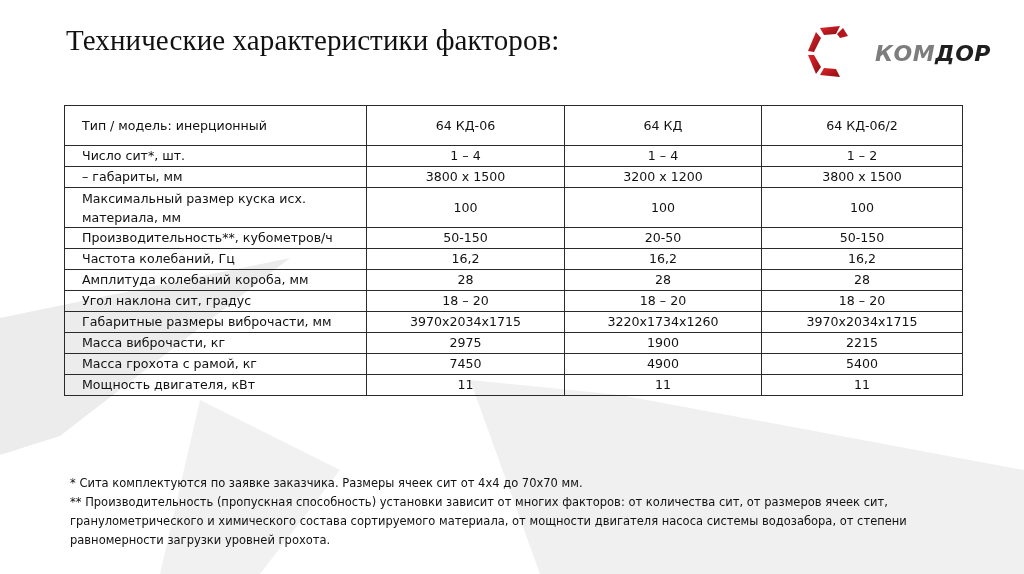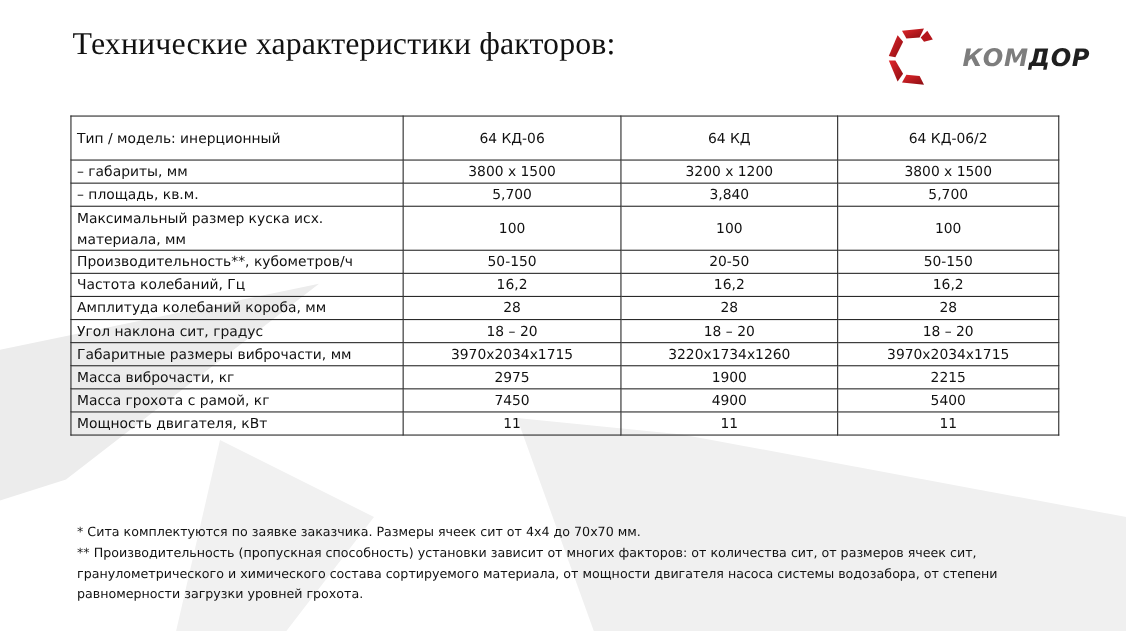--- a/index.html
+++ b/index.html
@@ -25,21 +25,21 @@
     }
     .logo-text .kom { color: #7d7d7d; }
     .logo-text .dor { color: #1f1f1f; }
     table.spec {
       position: absolute; left: 64px; top: 105px; z-index: 2;
       border-collapse: collapse; table-layout: fixed;
       width: 898px;
       font-family: "DejaVu Sans", sans-serif; font-size: 12.6px; color: #111;
     }
     table.spec td {
-      border: 1.5px solid #2a2a2a; padding: 0 5px; height: 20px; line-height: 18px;
+      border: 1.5px solid #2a2a2a; padding: 0 17px; height: 20px; line-height: 18px;
       vertical-align: middle; white-space: nowrap; overflow: hidden;
     }
     table.spec td.val { text-align: center; }
     table.spec tr.tall td { height: 39px; }
     table.spec tr.tall td.lbl { line-height: 19px; white-space: normal; }
     col.c0 { width: 302px; } col.c1 { width: 198px; } col.c2 { width: 197px; } col.c3 { width: 201px; }
     .notes {
       position: absolute; left: 70px; top: 474px; width: 880px; z-index: 2;
       font-family: "DejaVu Sans", sans-serif; font-size: 11.5px; line-height: 19px; color: #111;
     }
@@ -83,30 +83,30 @@
       <col class="c3">
     </colgroup>
   <tbody>
       <tr class="tall">
     <td class="lbl">Тип / модель: инерционный</td>
     <td class="val">64 КД-06</td>
     <td class="val">64 КД</td>
     <td class="val">64 КД-06/2</td>
   </tr>
   <tr>
+    <td class="lbl">Число сит*, шт.</td>
+    <td class="val">1 – 4</td>
+    <td class="val">1 – 4</td>
+    <td class="val">1 – 2</td>
+  </tr>
+  <tr>
     <td class="lbl">– габариты, мм</td>
     <td class="val">3800 x 1500</td>
     <td class="val">3200 x 1200</td>
     <td class="val">3800 x 1500</td>
-  </tr>
-  <tr>
-    <td class="lbl">– площадь, кв.м.</td>
-    <td class="val">5,700</td>
-    <td class="val">3,840</td>
-    <td class="val">5,700</td>
   </tr>
   <tr class="tall">
     <td class="lbl">Максимальный размер куска исх. материала, мм</td>
     <td class="val">100</td>
     <td class="val">100</td>
     <td class="val">100</td>
   </tr>
   <tr>
     <td class="lbl">Производительность**, кубометров/ч</td>
     <td class="val">50-150</td>

